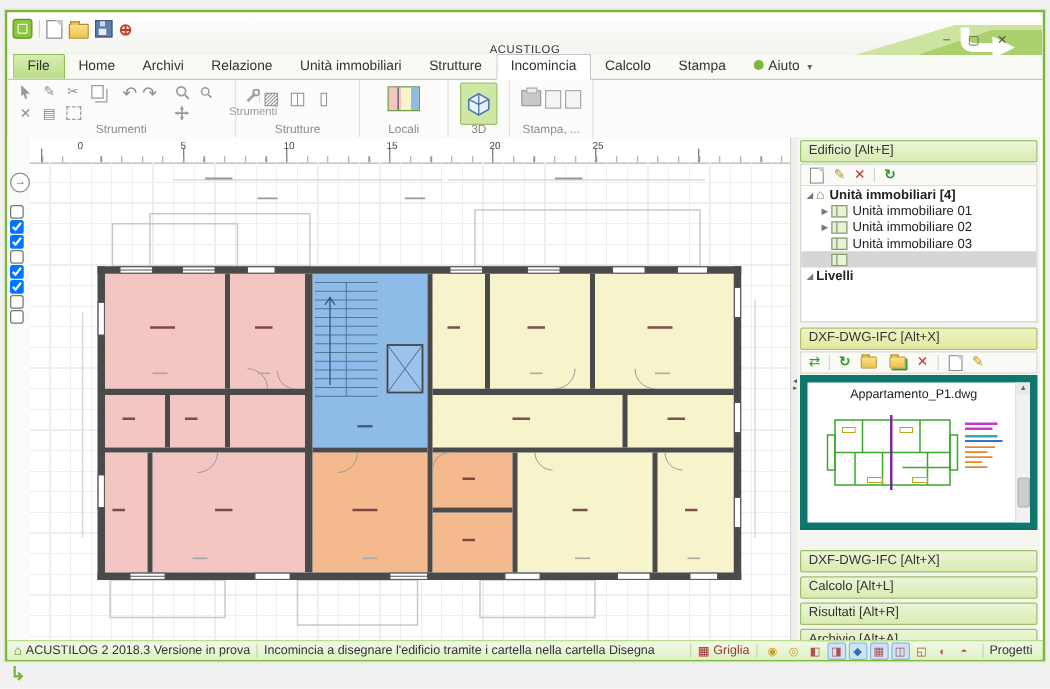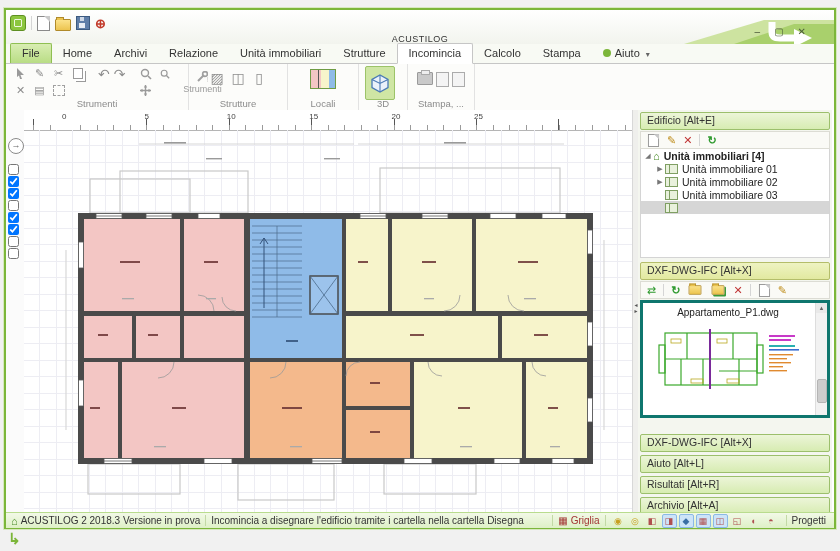--- a/index.html
+++ b/index.html
@@ -72,21 +72,21 @@
   .tsep{width:1px;height:12px;background:#d5d5d5;}
   .colhdr{height:13px;margin:0 2px;background:linear-gradient(#fdfdfd,#e9e9e9);border:1px solid #d4d4d4;border-top:none;text-align:center;font-size:10px;color:#555;padding-top:1px;}
   .tree{margin:0 2px;background:#fff;border:1px solid #d4d4d4;border-top:none;height:108px;position:relative;font-size:10.5px;}
   .trow{height:13px;display:flex;align-items:center;white-space:nowrap;position:relative;}
   .trow .arr{width:10px;text-align:center;color:#777;font-size:7px;flex:0 0 auto;}
   .trow .lvlpad{flex:0 0 auto;}
   .trow.selected{background:#d6d6d6;}
   .unit-ico{width:11px;height:8px;border:1px solid #7f9f63;background:#e9f1dd;display:inline-block;margin-right:4px;flex:0 0 auto;position:relative;}
   .unit-ico:after{content:"";position:absolute;left:3px;top:0;bottom:0;width:1px;background:#7f9f63;}
   .house{color:#4e8f2f;font-size:11px;margin-right:4px;flex:0 0 auto;}
-  .dxfbody{margin:1px 2px 16px 2px;background:#fff;border:3px solid #0f766e;height:112px;position:relative;overflow:hidden;}
+  .dxfbody{margin:1px 2px 16px 2px;background:#fff;border:6px solid #0f766e;height:112px;position:relative;overflow:hidden;}
   .dwgname{position:absolute;left:0;top:4px;width:170px;text-align:center;font-size:10px;color:#222;}
   .vsb{position:absolute;right:0;top:0;width:11px;height:100%;background:#f2f2f2;border-left:1px solid #ddd;}
   .vsb .up{position:absolute;top:0;left:0;width:11px;height:10px;font-size:6px;text-align:center;color:#666;line-height:10px;background:#e9e9e9;}
   .vsb .thumb{position:absolute;left:1px;bottom:12px;width:8px;height:22px;background:#cdcdcd;border:1px solid #b5b5b5;border-radius:2px;}
   .collapsedpanels .phdr{margin-top:3px;}
   .sbar{position:absolute;left:0;bottom:0;top:502px;width:100%;height:15px;background:linear-gradient(#f2f9e7,#def0c6);border-top:1px solid #b9dc8e;display:flex;align-items:center;font-size:10px;color:#333;}
   .sbar .ssep{width:1px;height:11px;background:#c2d9a5;margin:0 5px;}
   .sicon{width:13px;height:12px;display:flex;align-items:center;justify-content:center;font-size:9px;border:1px solid transparent;border-radius:2px;margin-right:2px;}
   .sicon.active{background:#cde4f8;border-color:#8bb9e6;}
   .griglia{color:#a23434;display:flex;align-items:center;gap:3px;}
@@ -204,21 +204,21 @@
       <span class="ribtn" style="font-size:14px;margin-top:4px;">◫</span>
       <span class="ribtn" style="font-size:14px;margin-top:4px;">▯</span>
       <div class="glabel">Strutture</div>
     </div>
 
     <div class="rgroup" style="width:58px;justify-content:center;">
       <span class="locali-ico"></span>
       <div class="glabel">Locali</div>
     </div>
 
-    <div class="rgroup" style="width:36px;">
+    <div class="rgroup" style="width:36px;justify-content:center;">
       <span class="cubebtn">
         <svg width="18" height="19" viewBox="0 0 18 19">
             <polygon points="9,1 17,5.5 17,13.5 9,18 1,13.5 1,5.5" fill="#eaf1fa" stroke="#4a7ab5" stroke-width="1.3"></polygon>
             <path d="M9,1 L9,9.5 M1,5.5 L9,9.5 L17,5.5 M9,9.5 L9,18" stroke="#4a7ab5" stroke-width="1.1" fill="none"></path>
           </svg>
       </span>
       <div class="glabel">3D</div>
     </div>
 
     <div class="rgroup" style="width:54px;justify-content:center;">
@@ -459,20 +459,25 @@
             <span class="arr"></span>
             <span class="unit-ico"></span>
             <span>Unità immobiliare 03</span>
           </div>
           <div class="trow selected">
             <span class="lvlpad" style="width: 14px;"></span>
             <span class="arr"></span>
             <span class="unit-ico"></span>
             <span></span>
           </div>
+          <div class="trow">
+            <span class="lvlpad" style="width: 2px;"></span>
+            <span class="arr">◢</span>
+            <span style="font-weight: bold;">Livelli</span>
+          </div>
         </div>
 
       <div class="phdr activeP" style="margin-top:4px;">DXF-DWG-IFC [Alt+X]</div>
       <div class="ptools">
         <span class="tico" style="color:#2f9a2f;">⇄</span>
         <span class="tsep"></span>
         <span class="tico" style="color:#2f9a2f;font-weight:bold;">↻</span>
         <span class="ico-folder" style="transform:scale(.8);margin-top:0;"></span>
         <span class="ico-folder" style="transform:scale(.8);margin-top:0;box-shadow:2px 2px 0 #3a9a3a;"></span>
         <span class="tico" style="color:#c03535;">✕</span>
@@ -515,21 +520,21 @@
           </g>
         </svg>
         <div class="vsb">
           <div class="up">▲</div>
           <div class="thumb"></div>
         </div>
       </div>
 
       <div class="collapsedpanels" id="collapsedpanels">
           <div class="phdr">DXF-DWG-IFC [Alt+X]</div>
-          <div class="phdr">Aiuto [Alt+L]</div>
+          <div class="phdr">Calcolo [Alt+L]</div>
           <div class="phdr">Risultati [Alt+R]</div>
           <div class="phdr">Archivio [Alt+A]</div>
         </div>
     </div>
   </div>
 
   <div class="sbar">
     <span style="color:#4e8f2f;font-size:11px;margin:0 3px 0 5px;">⌂</span>
     <span>ACUSTILOG 2 2018.3 Versione in prova</span>
     <span class="ssep"></span>

